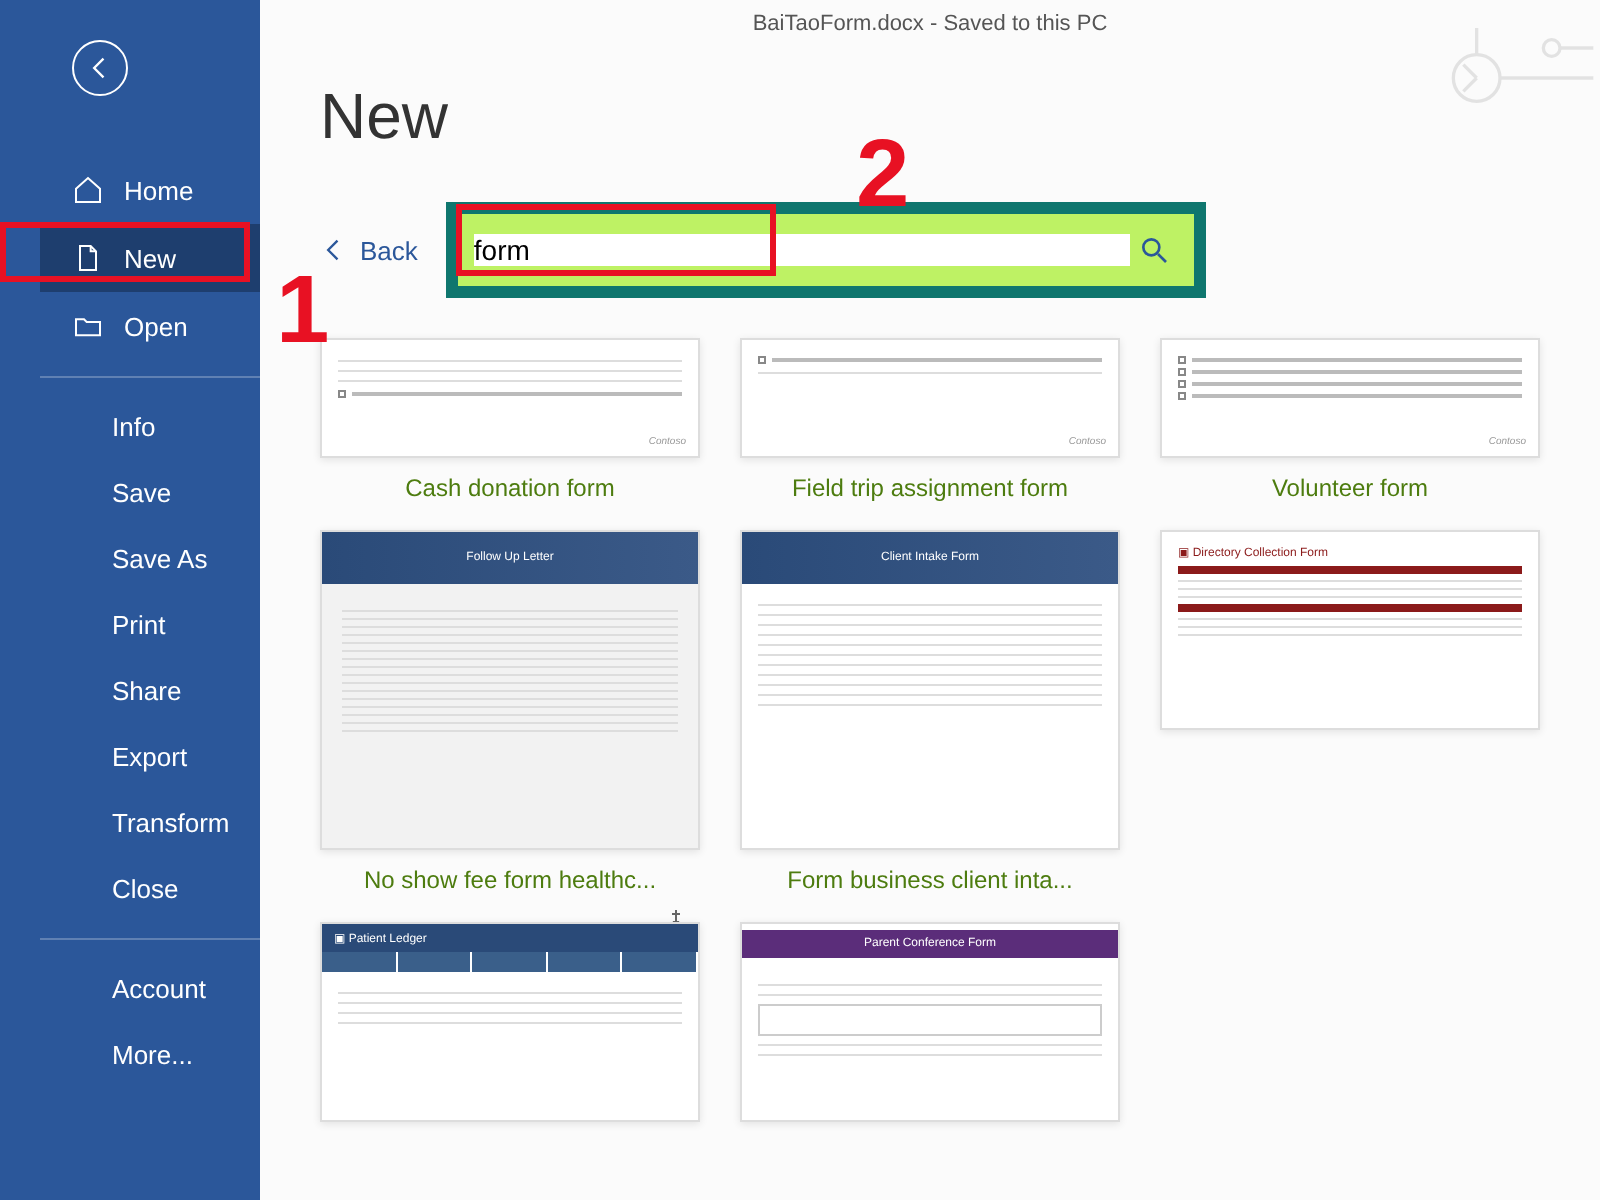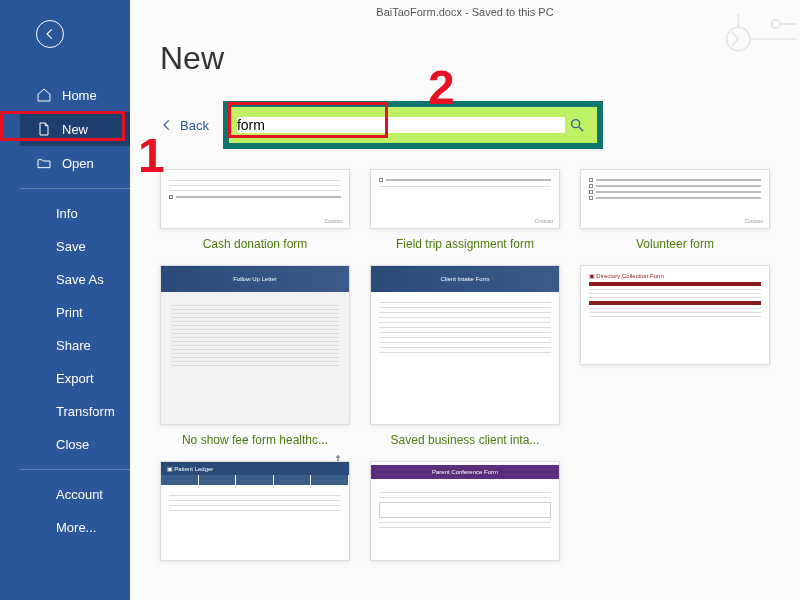--- a/index.html
+++ b/index.html
@@ -229,21 +229,21 @@
             <div class="line"></div>
               <div class="line"></div>
               <div class="line"></div>
             <div class="line"></div>
               <div class="line"></div>
               <div class="line"></div>
             <div class="line"></div>
               <div class="line"></div>
           </div>
         </div>
-        <div class="caption">Saved business client inta...</div>
+        <div class="caption">Form business client inta...</div>
       </div>
 
       <div class="card row2">
         <div class="thumb">
           <div class="inner">
             <div style="font-size:6px;color:#8b1a1a">▣ Directory Collection Form</div>
             <div class="bar"></div>
             <div class="line"></div>
               <div class="line"></div>
               <div class="line"></div>

